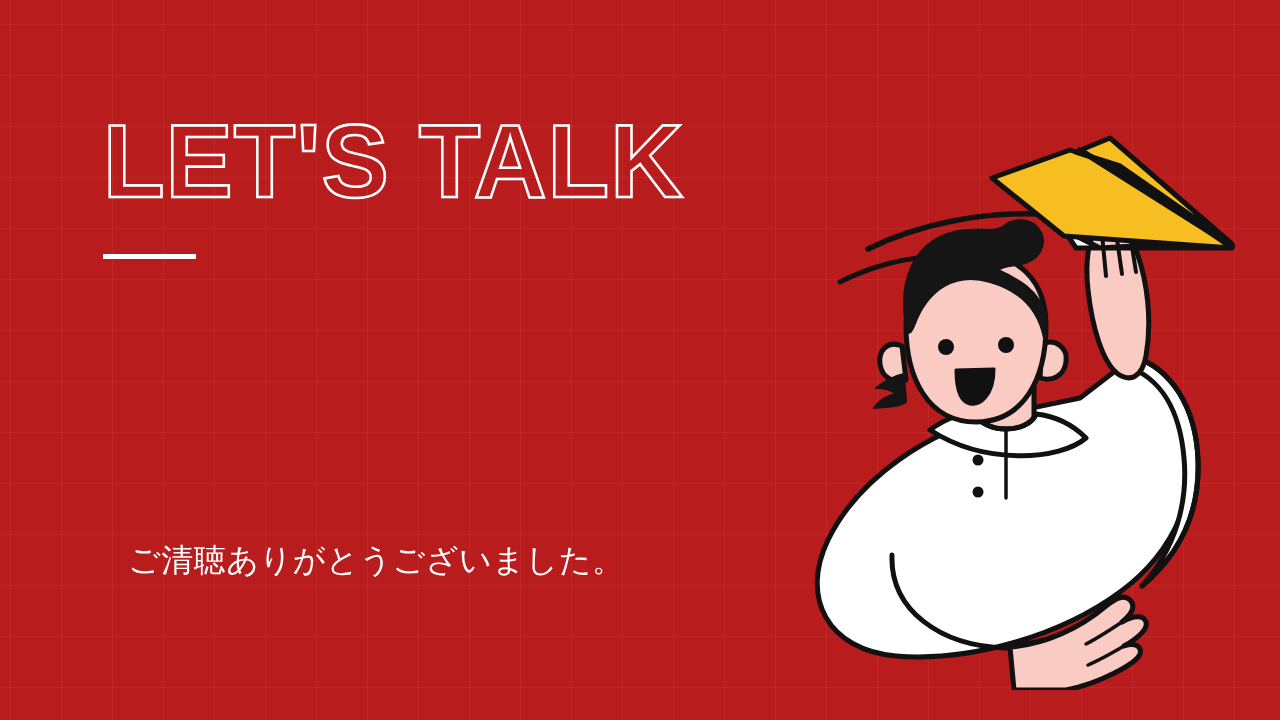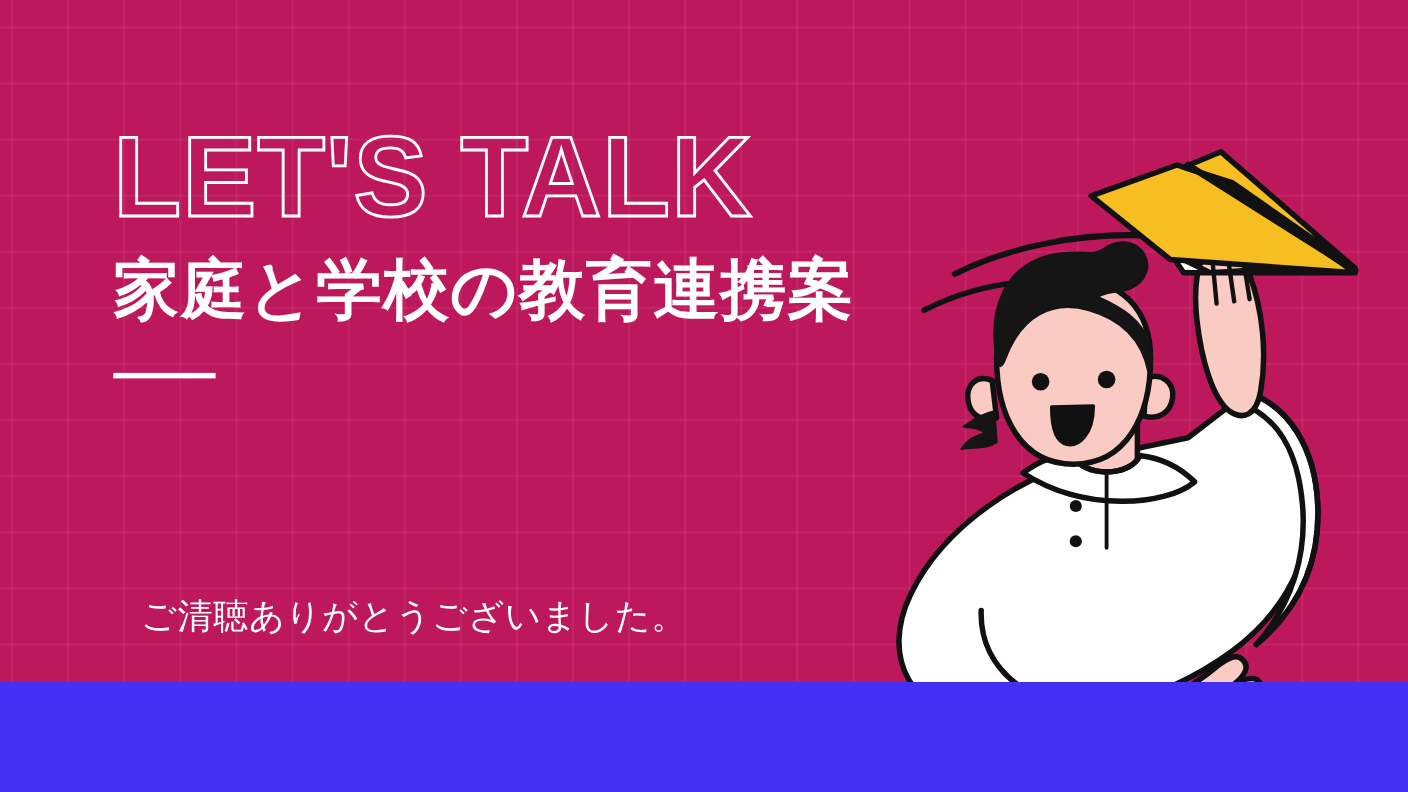--- a/index.html
+++ b/index.html
@@ -7,22 +7,22 @@
 
   html, body {
     width:1280px; height:720px;
     overflow:hidden;
     background:#4430F5;
     font-family:"Liberation Sans", "DejaVu Sans", sans-serif;
   }
 
   #slide {
     position:relative;
-    width:1280px; height:620px;
-    background:#be185d;
+    width:1280px; height:720px;
+    background:#b91c1c;
     overflow:hidden;
   }
 
   
   #grid {
     position:absolute; inset:0;
     background-image:
       linear-gradient(to right, rgba(255,255,255,0.055) 1.4px, transparent 1.4px),
       linear-gradient(to bottom, rgba(255,255,255,0.055) 1.4px, transparent 1.4px);
     background-size:51px 51px;
@@ -92,21 +92,20 @@
 <body>
 
 <div id="slide">
 
   <div id="grid"></div>
 
   <div id="text-block">
 
     <div id="title-outline">LET'S TALK</div>
 
-    <div id="subtitle">家庭と学校の教育連携案</div>
 
     <div id="divider"></div>
   </div>
 
   <div id="closing">ご清聴ありがとうございました。</div>
 
   <div id="illustration">
     <svg viewBox="0 0 500 560" xmlns="http://www.w3.org/2000/svg">
       <g fill="none" stroke="#111111" stroke-width="5" stroke-linecap="round" stroke-linejoin="round">
 

